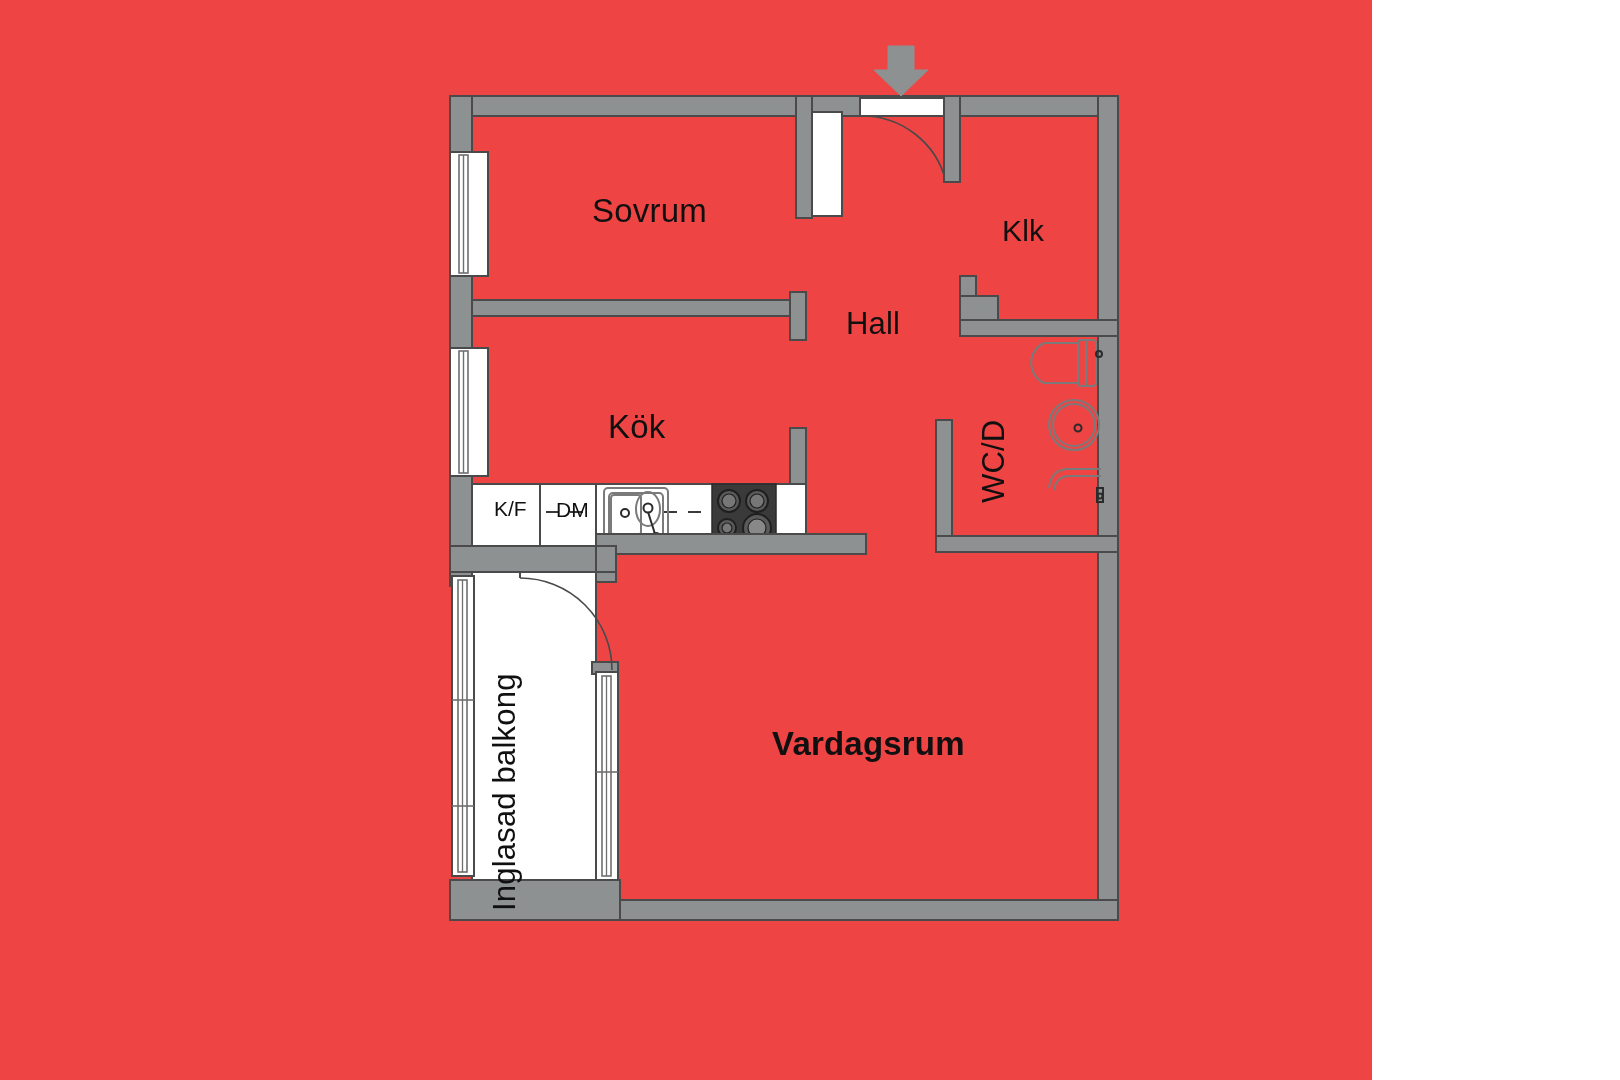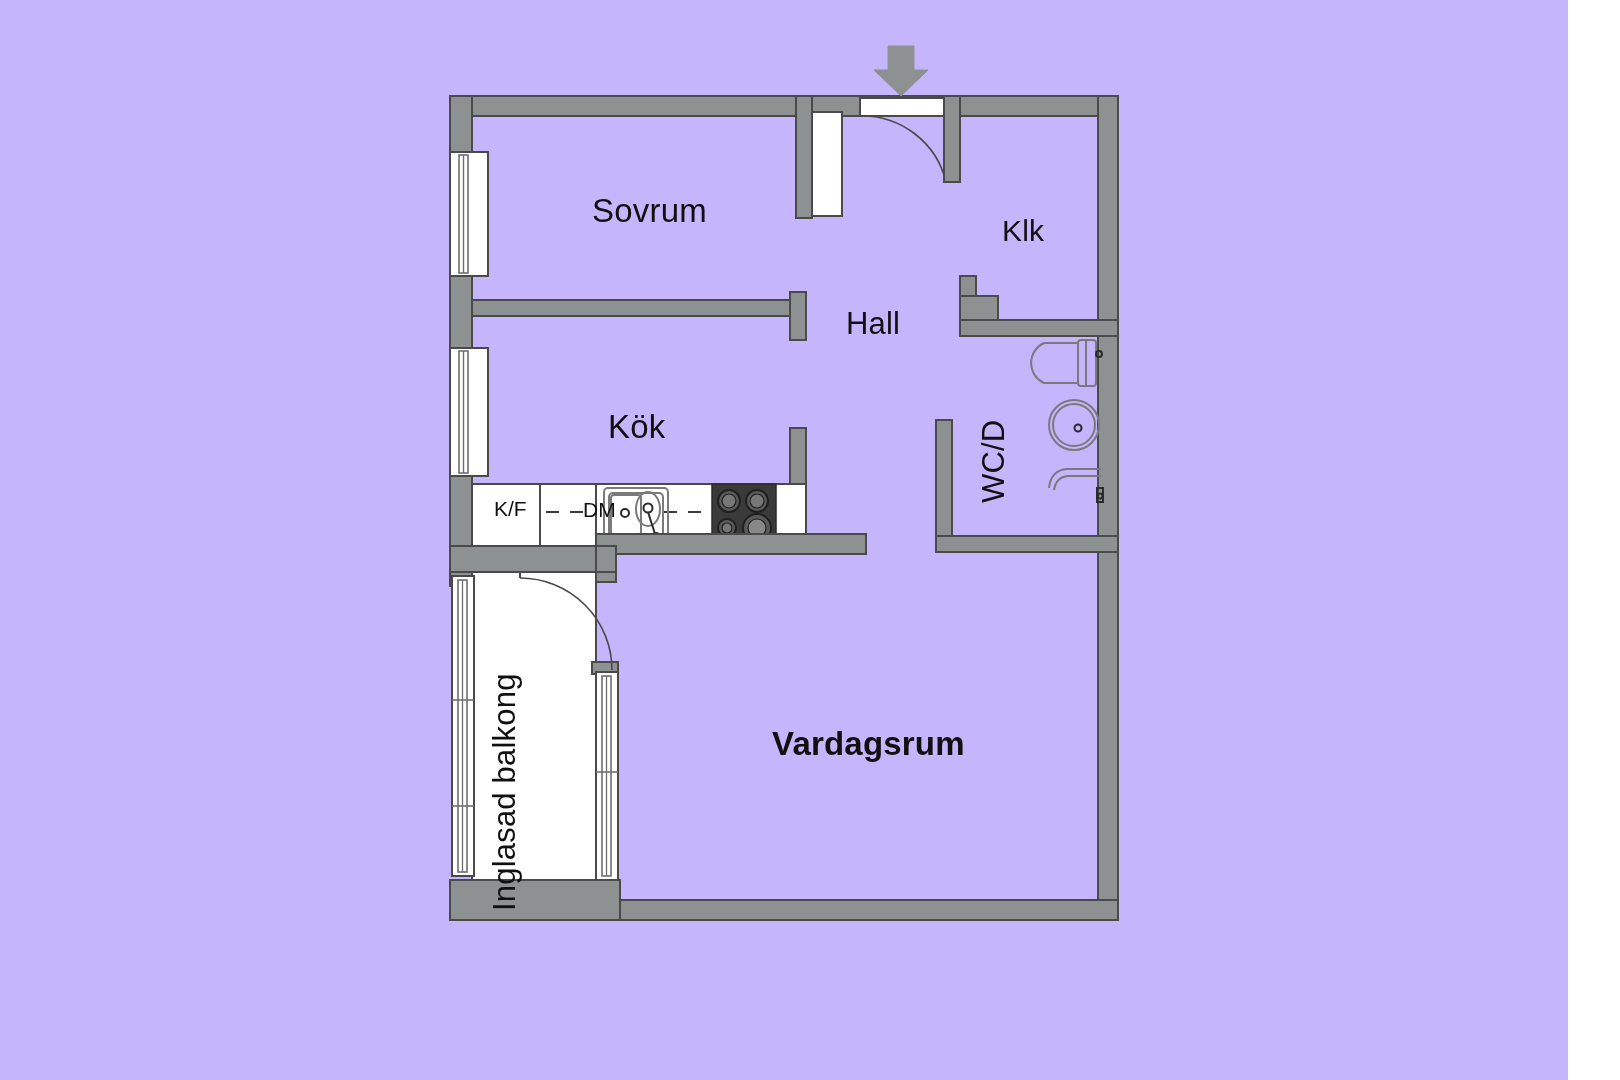--- a/index.html
+++ b/index.html
@@ -6,23 +6,23 @@
     margin: 0;
     padding: 0;
     background: #ffffff;
     width: 1620px;
     height: 1080px;
     overflow: hidden;
     font-family: "Liberation Sans", sans-serif;
   }
   #page {
     position: relative;
-    width: 1568px;
+    width: 1372px;
     height: 1080px;
-    background: #c4b5fd;
+    background: #ef4444;
   }
   #plan-svg {
     position: absolute;
     left: 0;
     top: 0;
     width: 1620px;
     height: 1080px;
     display: block;
   }
   .room-label {
@@ -51,21 +51,21 @@
     transform-origin: left bottom;
   }
   .appliance-label {
     position: absolute;
     color: #101010;
     font-family: Liberation Sans, sans-serif;
     font-size: 21px;
     white-space: nowrap;
   }
   .lbl-kf { left: 494px; top: 497px; }
-  .lbl-dm { left: 556px; top: 498px; margin-left: 27px; }
+  .lbl-dm { left: 556px; top: 498px; }
   #caption {
     position: absolute;
     left: 0;
     top: 970px;
     width: 1620px;
     text-align: center;
     font-family: "Liberation Sans", sans-serif;
     font-size: 15.5px;
     color: #2b2f33;
     letter-spacing: 0.1px;

